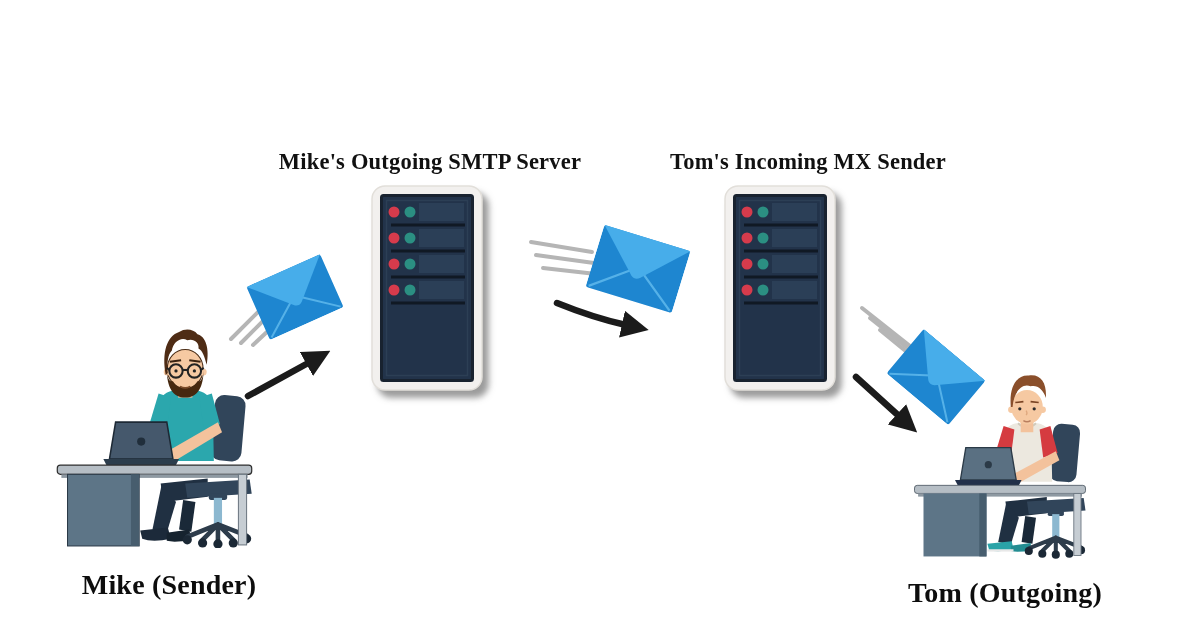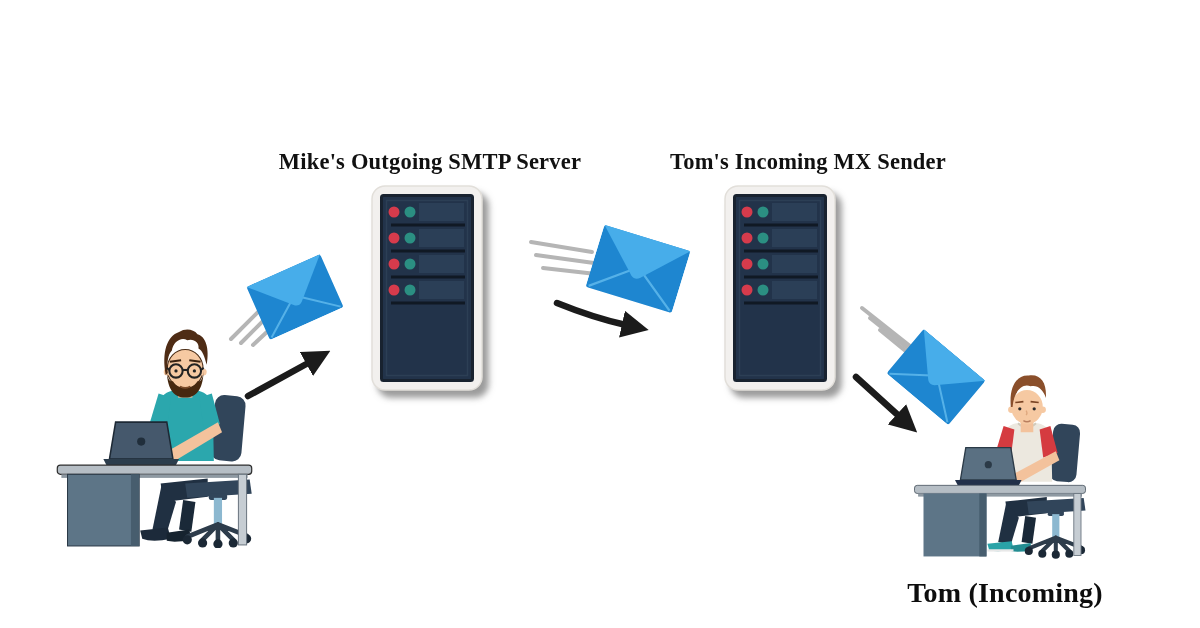--- a/index.html
+++ b/index.html
@@ -250,15 +250,16 @@
         <circle cx="147" cy="210" r="4.5" fill="#1b2835"></circle>
       <circle cx="162" cy="211" r="4.5" fill="#1b2835"></circle>
         <circle cx="177" cy="210" r="4.5" fill="#1b2835"></circle>
       <circle cx="190" cy="206" r="4.5" fill="#1b2835"></circle>
     </g>
     <rect x="15" y="143" width="70" height="70" fill="#5d7587"></rect>
     <rect x="77" y="143" width="8" height="70" fill="#475d6e"></rect>
     <rect x="182" y="143" width="8" height="69" fill="#c6cdd3" stroke="#6b7680" stroke-width="1"></rect>
   </svg>
 
-  <div class="person-label" style="left:872px;top:541px;width:266px;">Tom (Incoming)</div>
+  <div class="person-label" style="left:50px;top:533px;width:238px;">Mike (Sender)</div>
+  <div class="person-label" style="left:872px;top:541px;width:266px;">Tom (Outgoing)</div>
 
 </div>
 
 </body></html>

